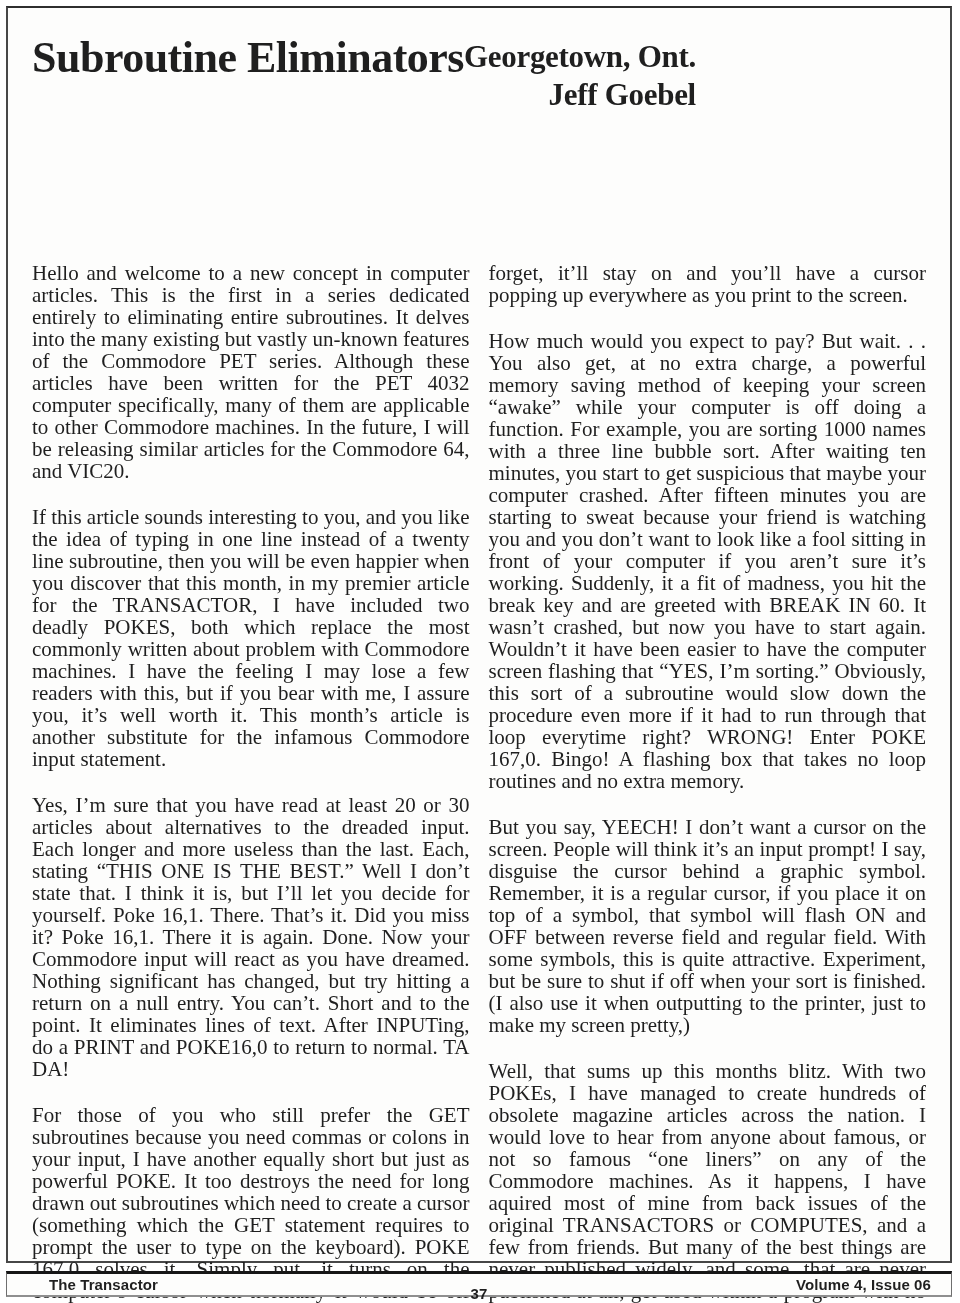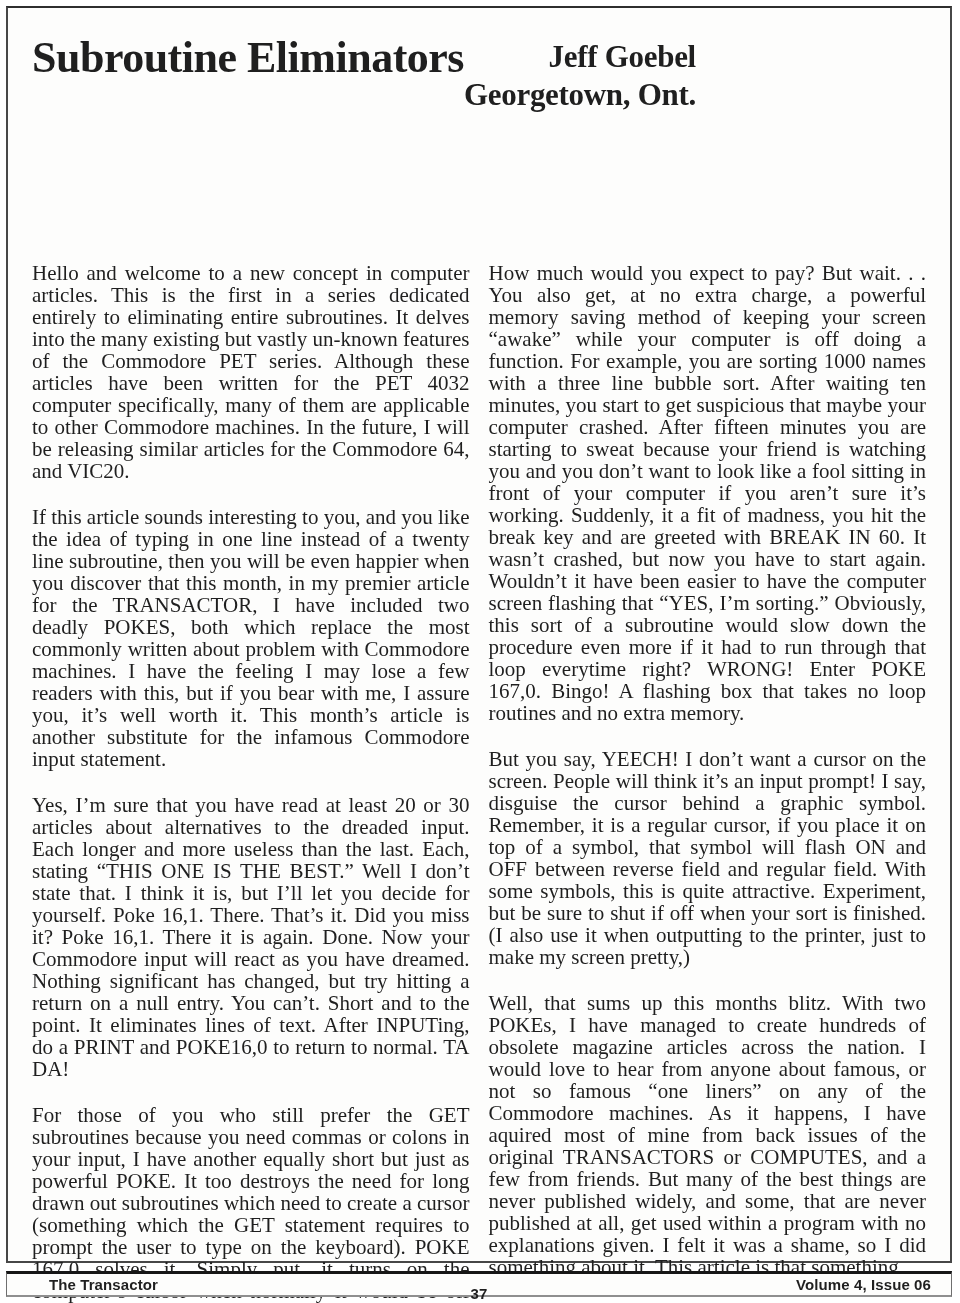--- a/index.html
+++ b/index.html
@@ -99,34 +99,35 @@
   .footer-issue { margin-left: auto; margin-right: 20px; }
 </style>
 </head>
 <body>
 
 <div class="page-box">
 
   <header class="article-header">
     <h1 class="article-title">Subroutine Eliminators</h1>
     <div class="article-byline">
+      <div>Georgetown, Ont.</div>
       <div>Jeff Goebel</div>
-      <div>Georgetown, Ont.</div>
     </div>
   </header>
 
   <main class="article-body">
     <section class="col">
       <p>Hello and welcome to a new concept in computer articles. This is the first in a series dedicated entirely to eliminating entire subroutines. It delves into the many existing but vastly un-known features of the Commodore PET series. Although these articles have been written for the PET 4032 computer specifically, many of them are applicable to other Commodore machines. In the future, I will be releasing similar articles for the Commodore 64, and VIC20.</p>
       <p>If this article sounds interesting to you, and you like the idea of typing in one line instead of a twenty line subroutine, then you will be even happier when you discover that this month, in my premier article for the TRANSACTOR, I have included two deadly POKES, both which replace the most commonly written about problem with Commodore machines. I have the feeling I may lose a few readers with this, but if you bear with me, I assure you, it’s well worth it. This month’s article is another substitute for the infamous Commodore input statement.</p>
       <p>Yes, I’m sure that you have read at least 20 or 30 articles about alternatives to the dreaded input. Each longer and more useless than the last. Each, stating “THIS ONE IS THE BEST.” Well I don’t state that. I think it is, but I’ll let you decide for yourself. Poke 16,1. There. That’s it. Did you miss it? Poke 16,1. There it is again. Done. Now your Commodore input will react as you have dreamed. Nothing significant has changed, but try hitting a return on a null entry. You can’t. Short and to the point. It eliminates lines of text. After INPUTing, do a PRINT and POKE16,0 to return to normal. TA DA!</p>
       <p>For those of you who still prefer the GET subroutines because you need commas or colons in your input, I have another equally short but just as powerful POKE. It too destroys the need for long drawn out subroutines which need to create a cursor (something which the GET statement requires to prompt the user to type on the keyboard). POKE 167,0 solves it. Simply put, it turns on the computer’s cursor when normally it would be off thus creating a needed prompt for the GET statement. It reacts exactly the same as a regular cursor. When the GET routine is complete, turn it off with POKE 167,1. If you</p>
     </section>
 
     <section class="col">
+      <p>forget, it’ll stay on and you’ll have a cursor popping up everywhere as you print to the screen.</p>
       <p>How much would you expect to pay? But wait. . . You also get, at no extra charge, a powerful memory saving method of keeping your screen “awake” while your computer is off doing a function. For example, you are sorting 1000 names with a three line bubble sort. After waiting ten minutes, you start to get suspicious that maybe your computer crashed. After fifteen minutes you are starting to sweat because your friend is watching you and you don’t want to look like a fool sitting in front of your computer if you aren’t sure it’s working. Suddenly, it a fit of madness, you hit the break key and are greeted with BREAK IN 60. It wasn’t crashed, but now you have to start again. Wouldn’t it have been easier to have the computer screen flashing that “YES, I’m sorting.” Obviously, this sort of a subroutine would slow down the procedure even more if it had to run through that loop everytime right? WRONG! Enter POKE 167,0. Bingo! A flashing box that takes no loop routines and no extra memory.</p>
       <p>But you say, YEECH! I don’t want a cursor on the screen. People will think it’s an input prompt! I say, disguise the cursor behind a graphic symbol. Remember, it is a regular cursor, if you place it on top of a symbol, that symbol will flash ON and OFF between reverse field and regular field. With some symbols, this is quite attractive. Experiment, but be sure to shut if off when your sort is finished. (I also use it when outputting to the printer, just to make my screen pretty,)</p>
       <p>Well, that sums up this months blitz. With two POKEs, I have managed to create hundreds of obsolete magazine articles across the nation. I would love to hear from anyone about famous, or not so famous “one liners” on any of the Commodore machines. As it happens, I have aquired most of mine from back issues of the original TRANSACTORS or COMPUTES, and a few from friends. But many of the best things are never published widely, and some, that are never published at all, get used within a program with no explanations given. I felt it was a shame, so I did something about it. This article is that something.</p>
     </section>
   </main>
 
 </div>
 
 <footer class="footer-bar">
   <span class="footer-magazine">The Transactor</span>

